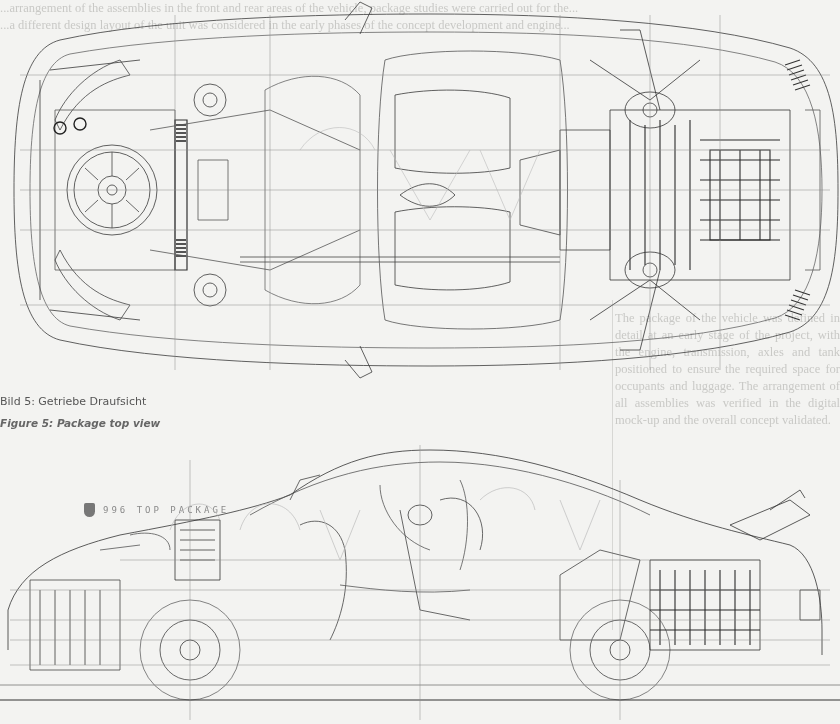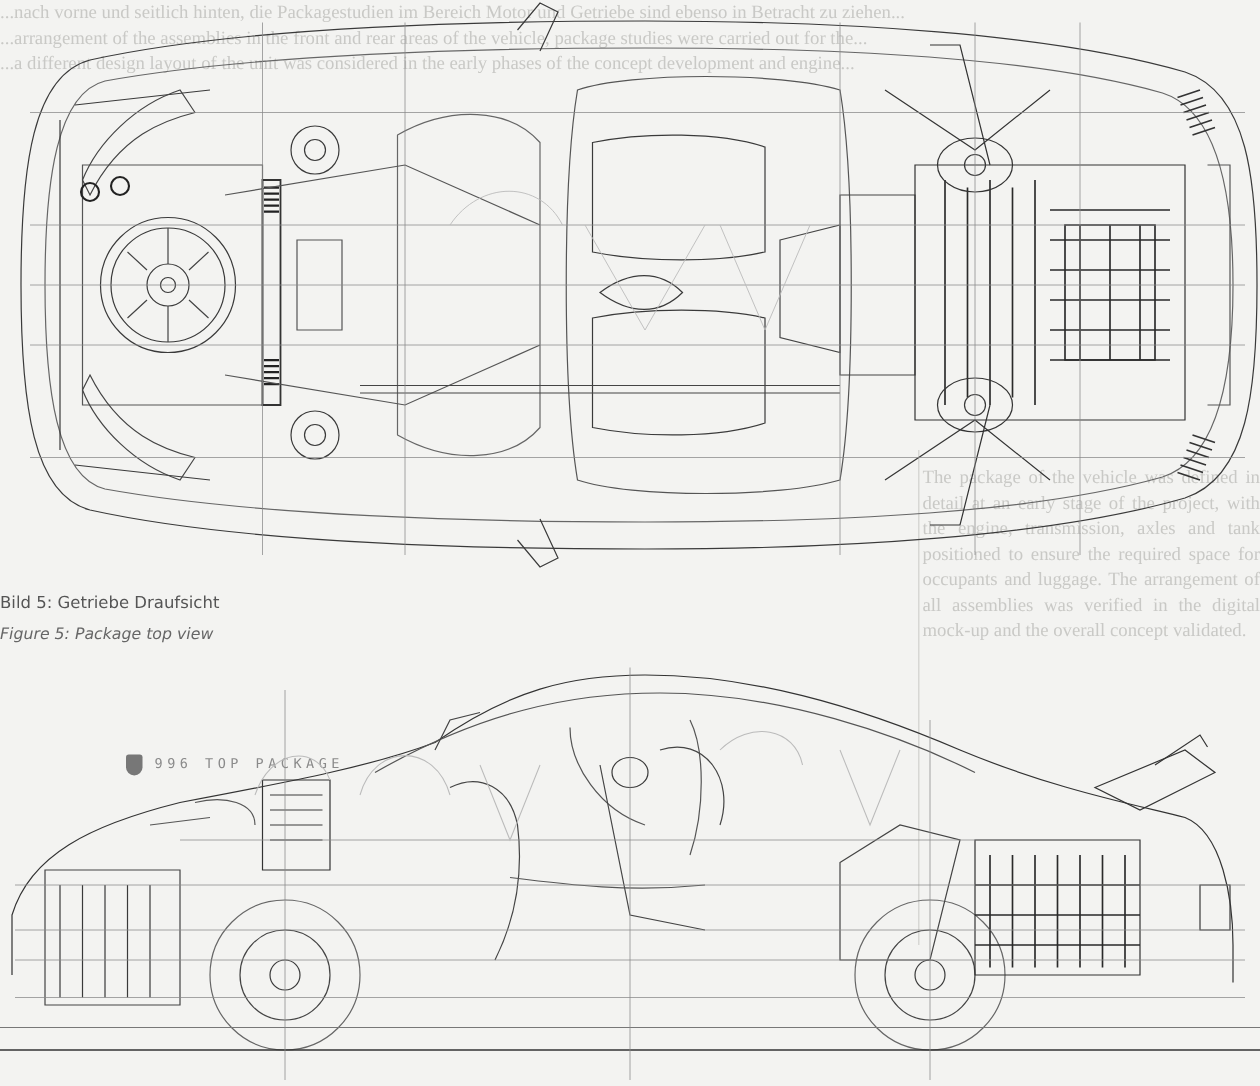--- a/index.html
+++ b/index.html
@@ -8,34 +8,33 @@
   .page{position:absolute;left:0;top:0;width:840px;height:724px;}
   .bg-text{position:absolute;font-family:"Liberation Serif","DejaVu Serif",serif;
        color:#c9c9c6;font-size:12.5px;line-height:17px;white-space:nowrap;overflow:hidden;}
   .bg-top{left:0;top:0;width:840px;height:56px;}
   .bg-right{left:615px;top:310px;width:225px;height:260px;white-space:normal;text-align:justify;}
   .col-rule{position:absolute;background:#d7d7d4;width:1px;}
   .drawing{position:absolute;}
   .caption{position:absolute;left:0;font-family:"DejaVu Sans","Liberation Sans",sans-serif;
        font-size:11px;color:#555;white-space:nowrap;}
   .cap-de{top:395px;}
-  .cap-en{top:417px;font-style:italic;color:#666;font-size:10.5px;}
+  .cap-en{top:417px;font-style:italic;color:#666;font-size:10.5px;font-weight:bold;}
   .logo{position:absolute;left:84px;top:503px;display:flex;align-items:center;gap:8px;}
   .logo .crest{width:11px;height:14px;background:#777;border-radius:2px 2px 6px 6px;}
   .logo .wordmark{font-family:"DejaVu Sans Mono","Liberation Mono",monospace;
        font-size:9px;letter-spacing:3px;color:#8a8a8a;}
   svg line, svg path, svg rect, svg circle, svg ellipse, svg polyline{vector-effect:non-scaling-stroke;}
 </style>
 </head>
 <body>
 
 <div class="page">
 
   <div class="bg-text bg-top">
-    <div>...nach vorne und seitlich hinten, die Packagestudien im Bereich Motor und Getriebe sind ebenso in Betracht zu ziehen...</div>
     <div>...arrangement of the assemblies in the front and rear areas of the vehicle, package studies were carried out for the...</div>
     <div>...a different design layout of the unit was considered in the early phases of the concept development and engine...</div>
   </div>
   <div class="bg-text bg-right">The package of the vehicle was defined in detail at an early stage of the project, with the engine, transmission, axles and tank positioned to ensure the required space for occupants and luggage. The arrangement of all assemblies was verified in the digital mock-up and the overall concept validated.</div>
   <div class="col-rule" style="left:612px;top:300px;height:330px;"></div>
 
   <svg class="drawing" style="left:0;top:0" width="840" height="380" viewBox="0 0 840 380">
     <g fill="none" stroke="#3a3a3a" stroke-width="0.8">
       <path d="M60,40 C160,18 320,14 430,14 C560,14 700,22 790,48 C832,62 838,120 838,190 C838,260 832,318 790,332 C700,358 560,366 430,366 C320,366 160,362 60,340 C22,330 14,270 14,190 C14,110 22,50 60,40 Z"></path>
       <path d="M70,54 C170,36 320,32 430,32 C560,32 690,38 775,62 C812,74 822,130 822,190 C822,250 812,306 775,318 C690,342 560,348 430,348 C320,348 170,344 70,326 C38,318 30,260 30,190 C30,120 38,62 70,54 Z" stroke="#666"></path>

